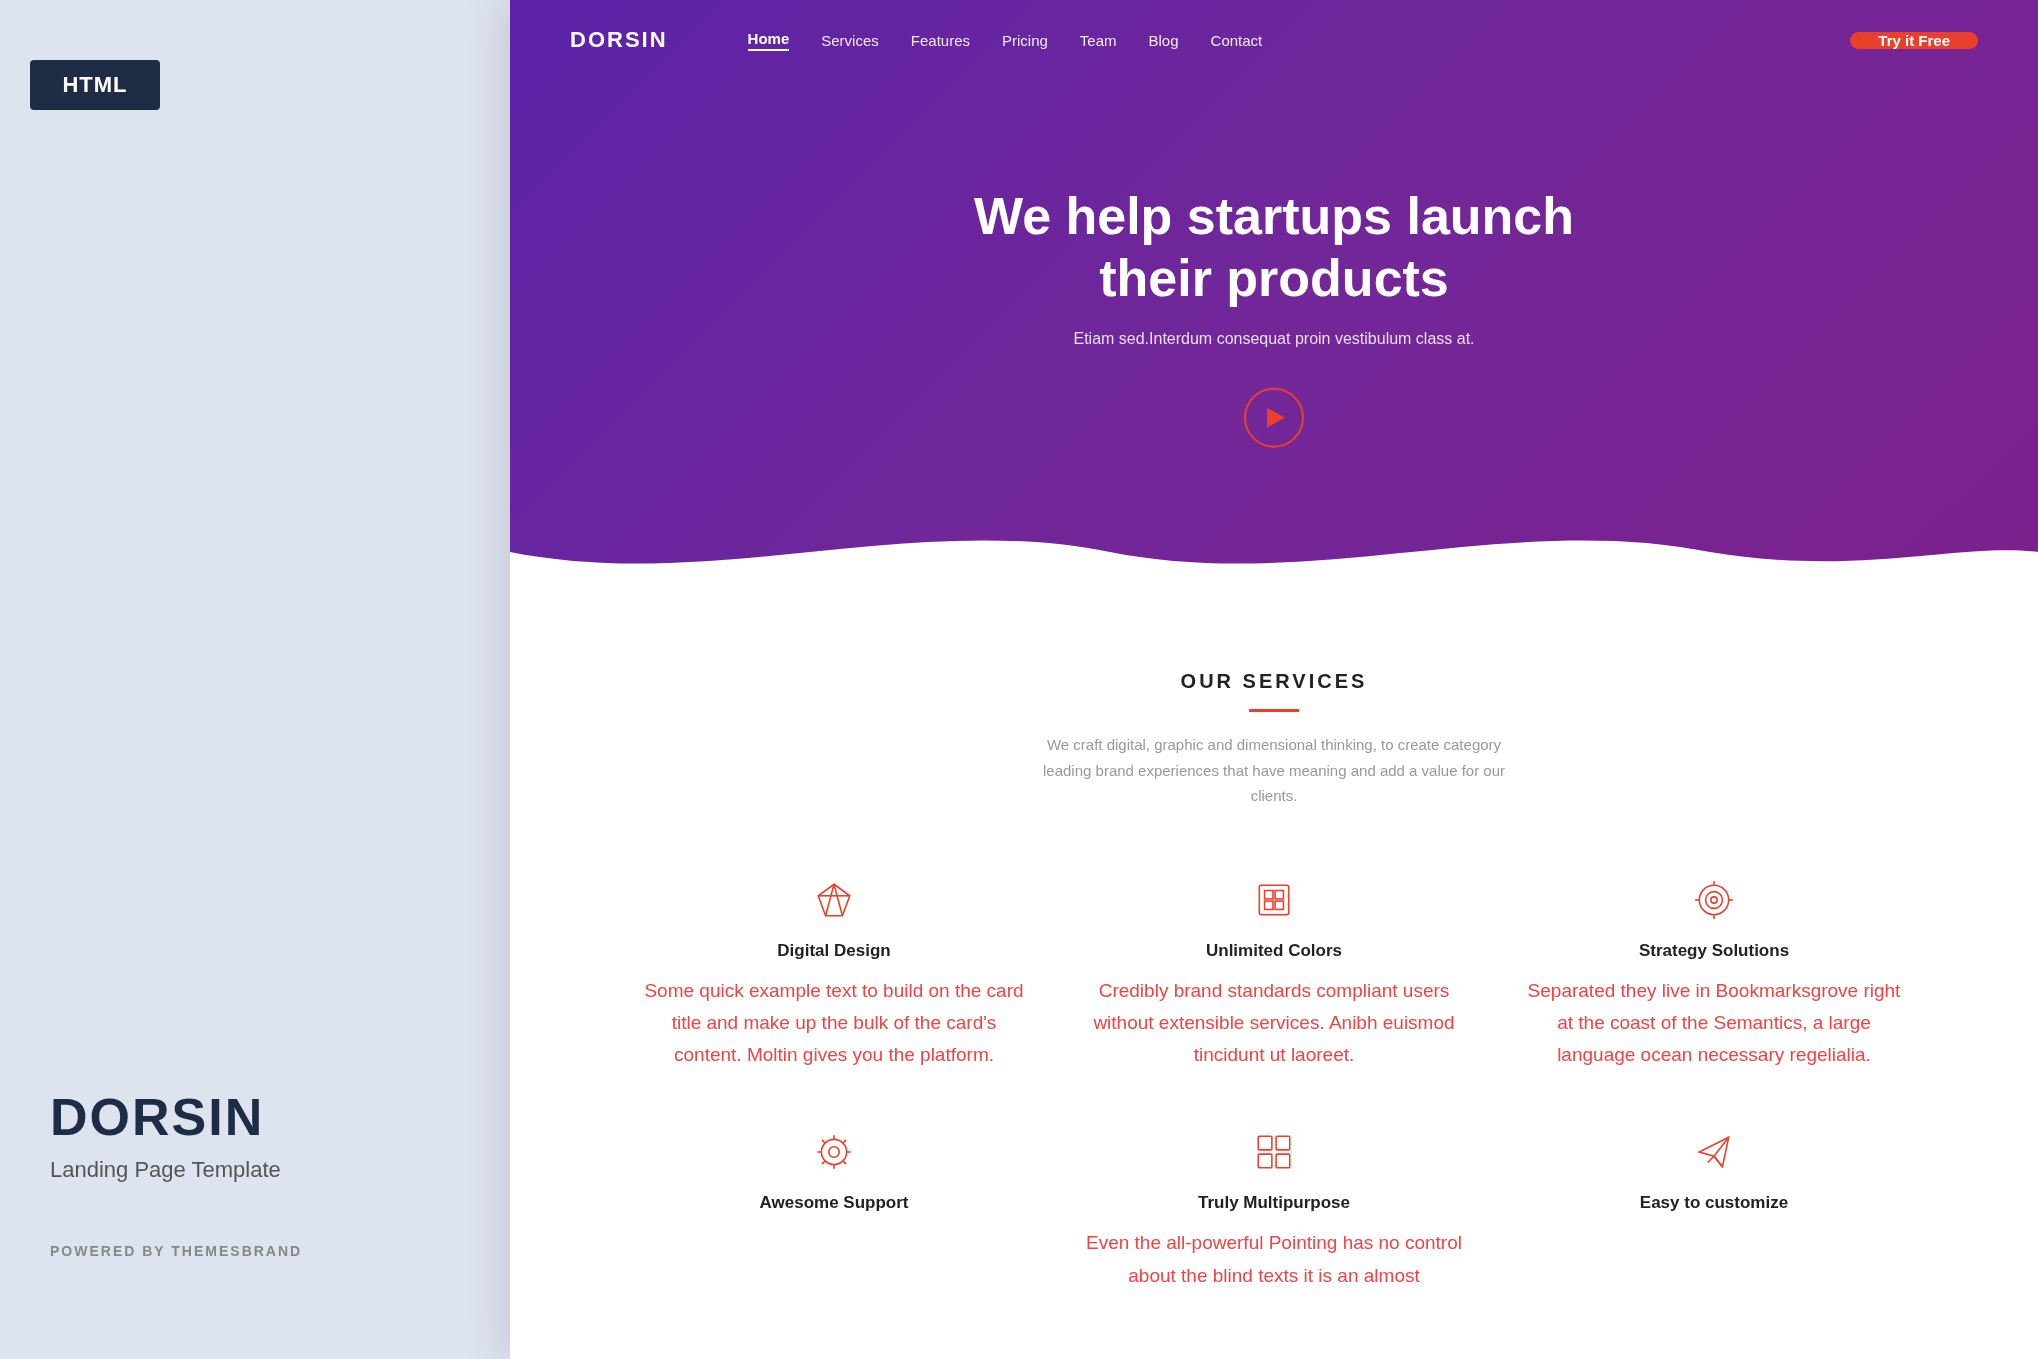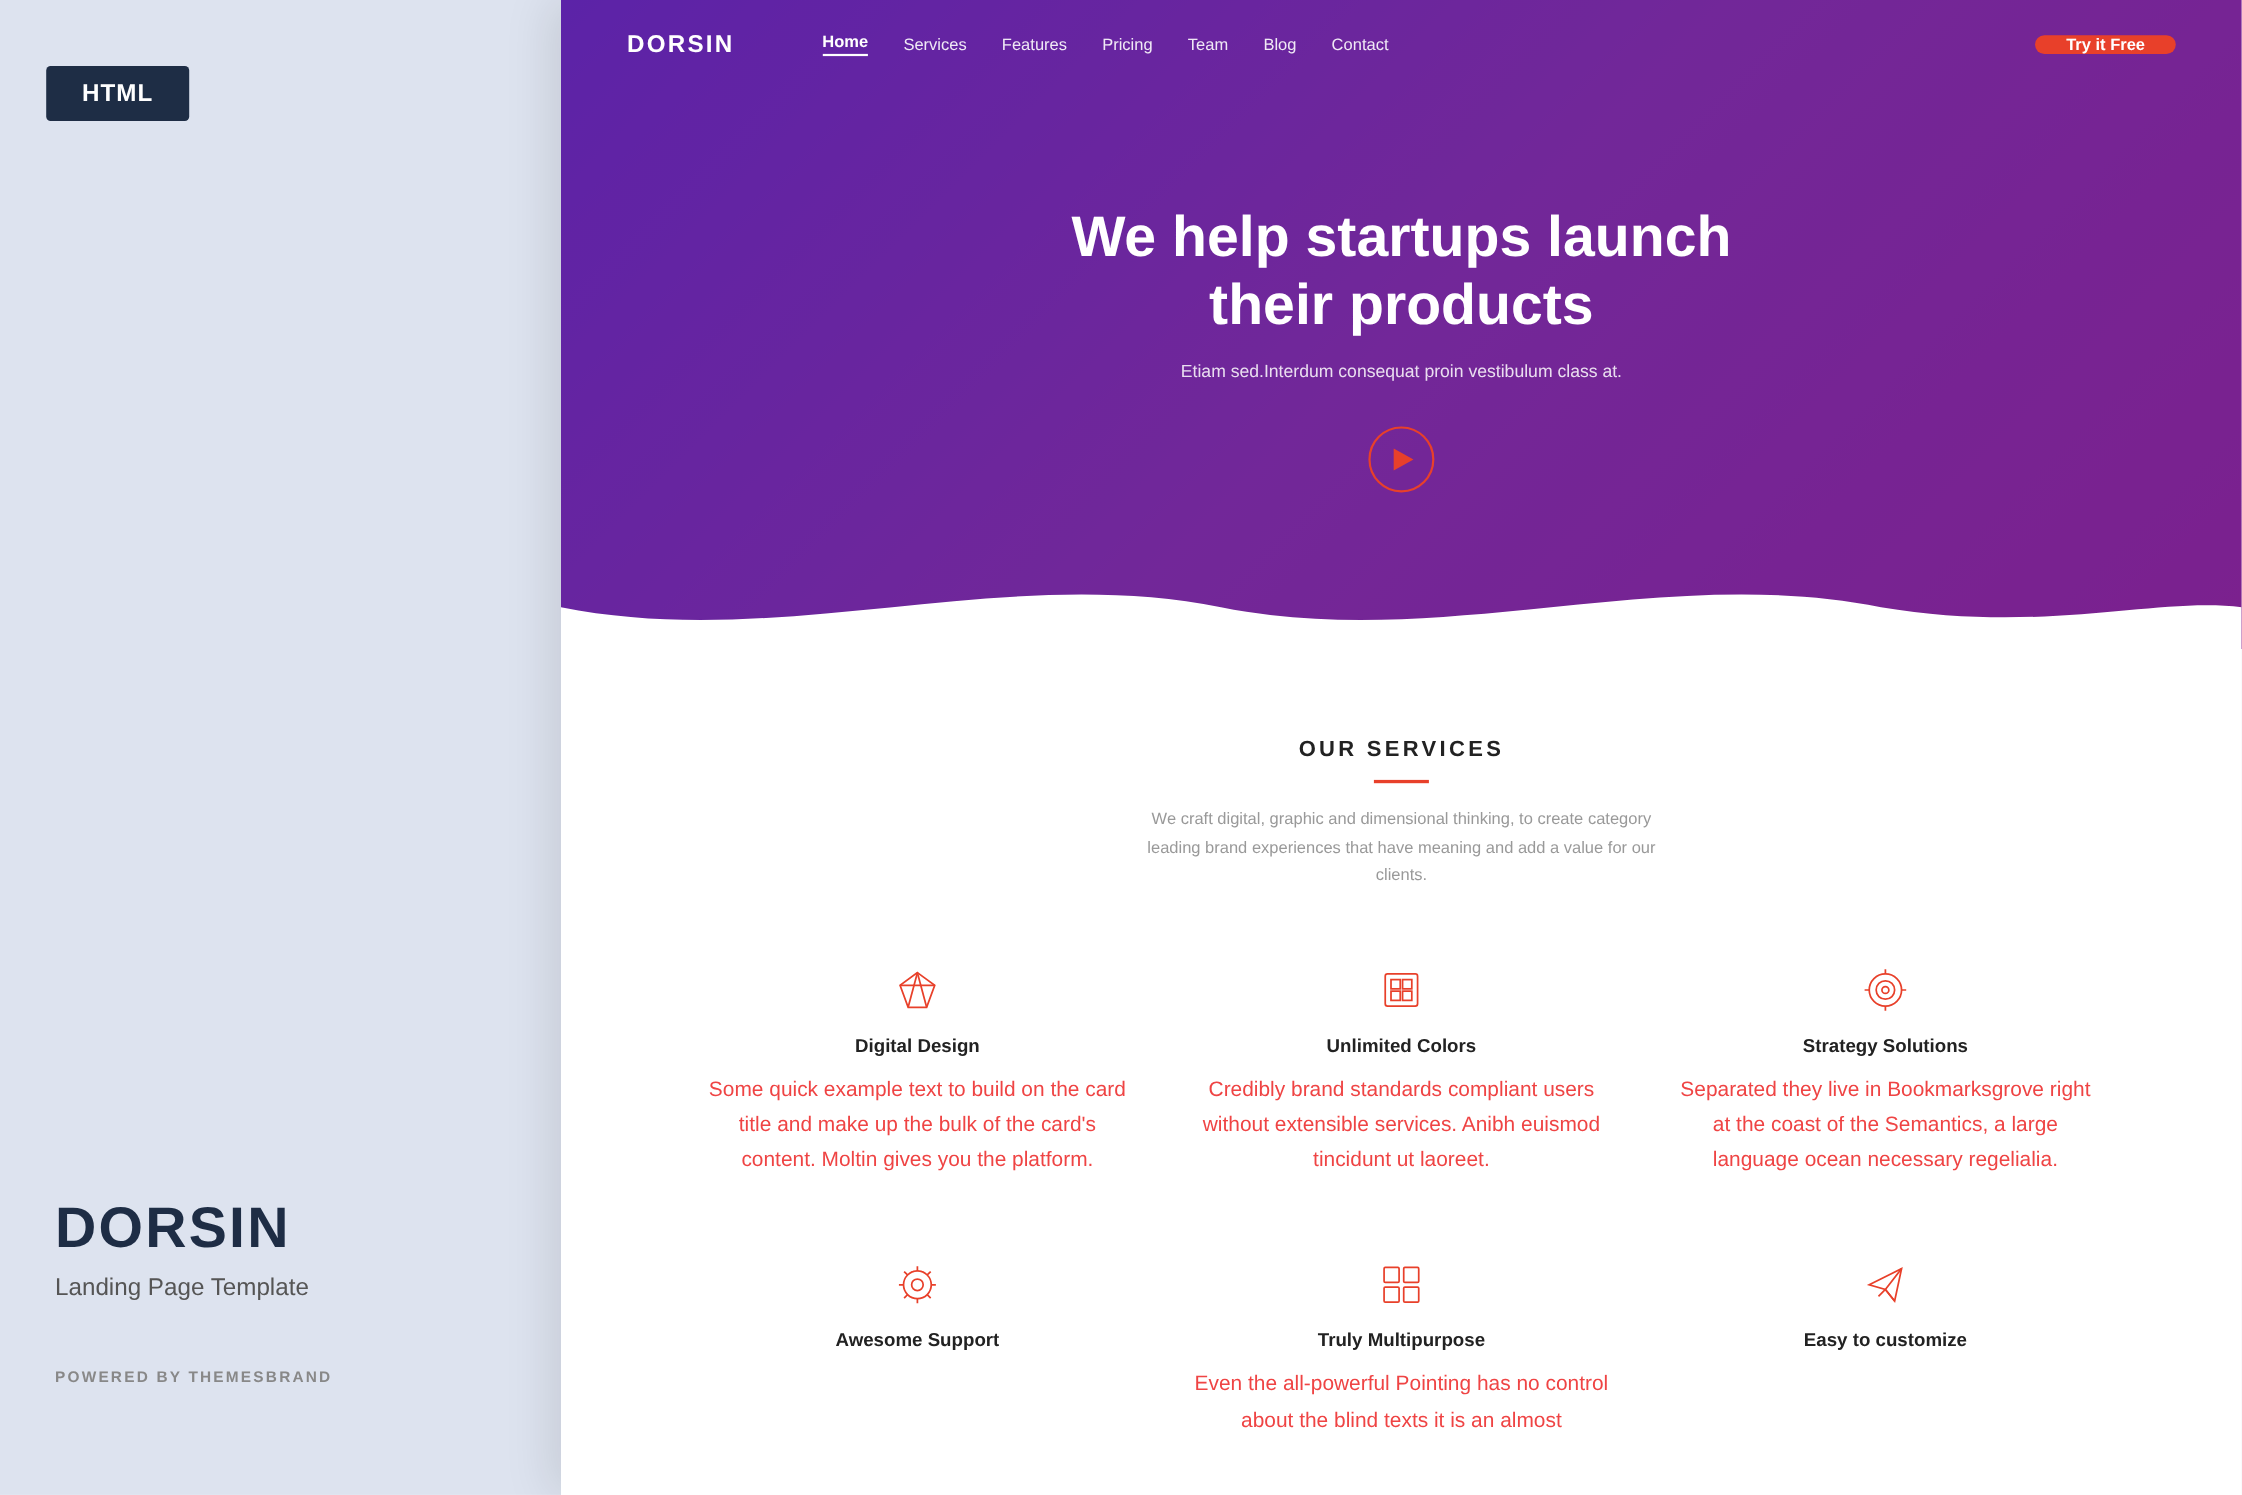--- a/index.html
+++ b/index.html
@@ -14,21 +14,21 @@
 
     
     .left-panel {
       position: absolute;
       left: 0;
       top: 0;
       width: 578px;
       height: 100%;
       display: flex;
       flex-direction: column;
-      padding: 60px 42px;
+      padding: 60px 30px;
     }
 
     .html-badge {
       background-color: #1e2d45;
       color: #fff;
       font-size: 22px;
       font-weight: 700;
       padding: 12px 24px;
       display: inline-block;
       width: 130px;
@@ -234,21 +234,21 @@
       color: #999;
       max-width: 500px;
       margin: 0 auto;
       line-height: 1.7;
     }
 
     
     .services-grid {
       display: grid;
       grid-template-columns: 1fr 1fr 1fr;
-      gap: 36px 20px;
+      gap: 20px 20px;
       max-width: 1300px;
       margin: 0 auto;
     }
 
     .service-item {
       text-align: center;
       padding: 20px;
     }
 
     .service-title {

